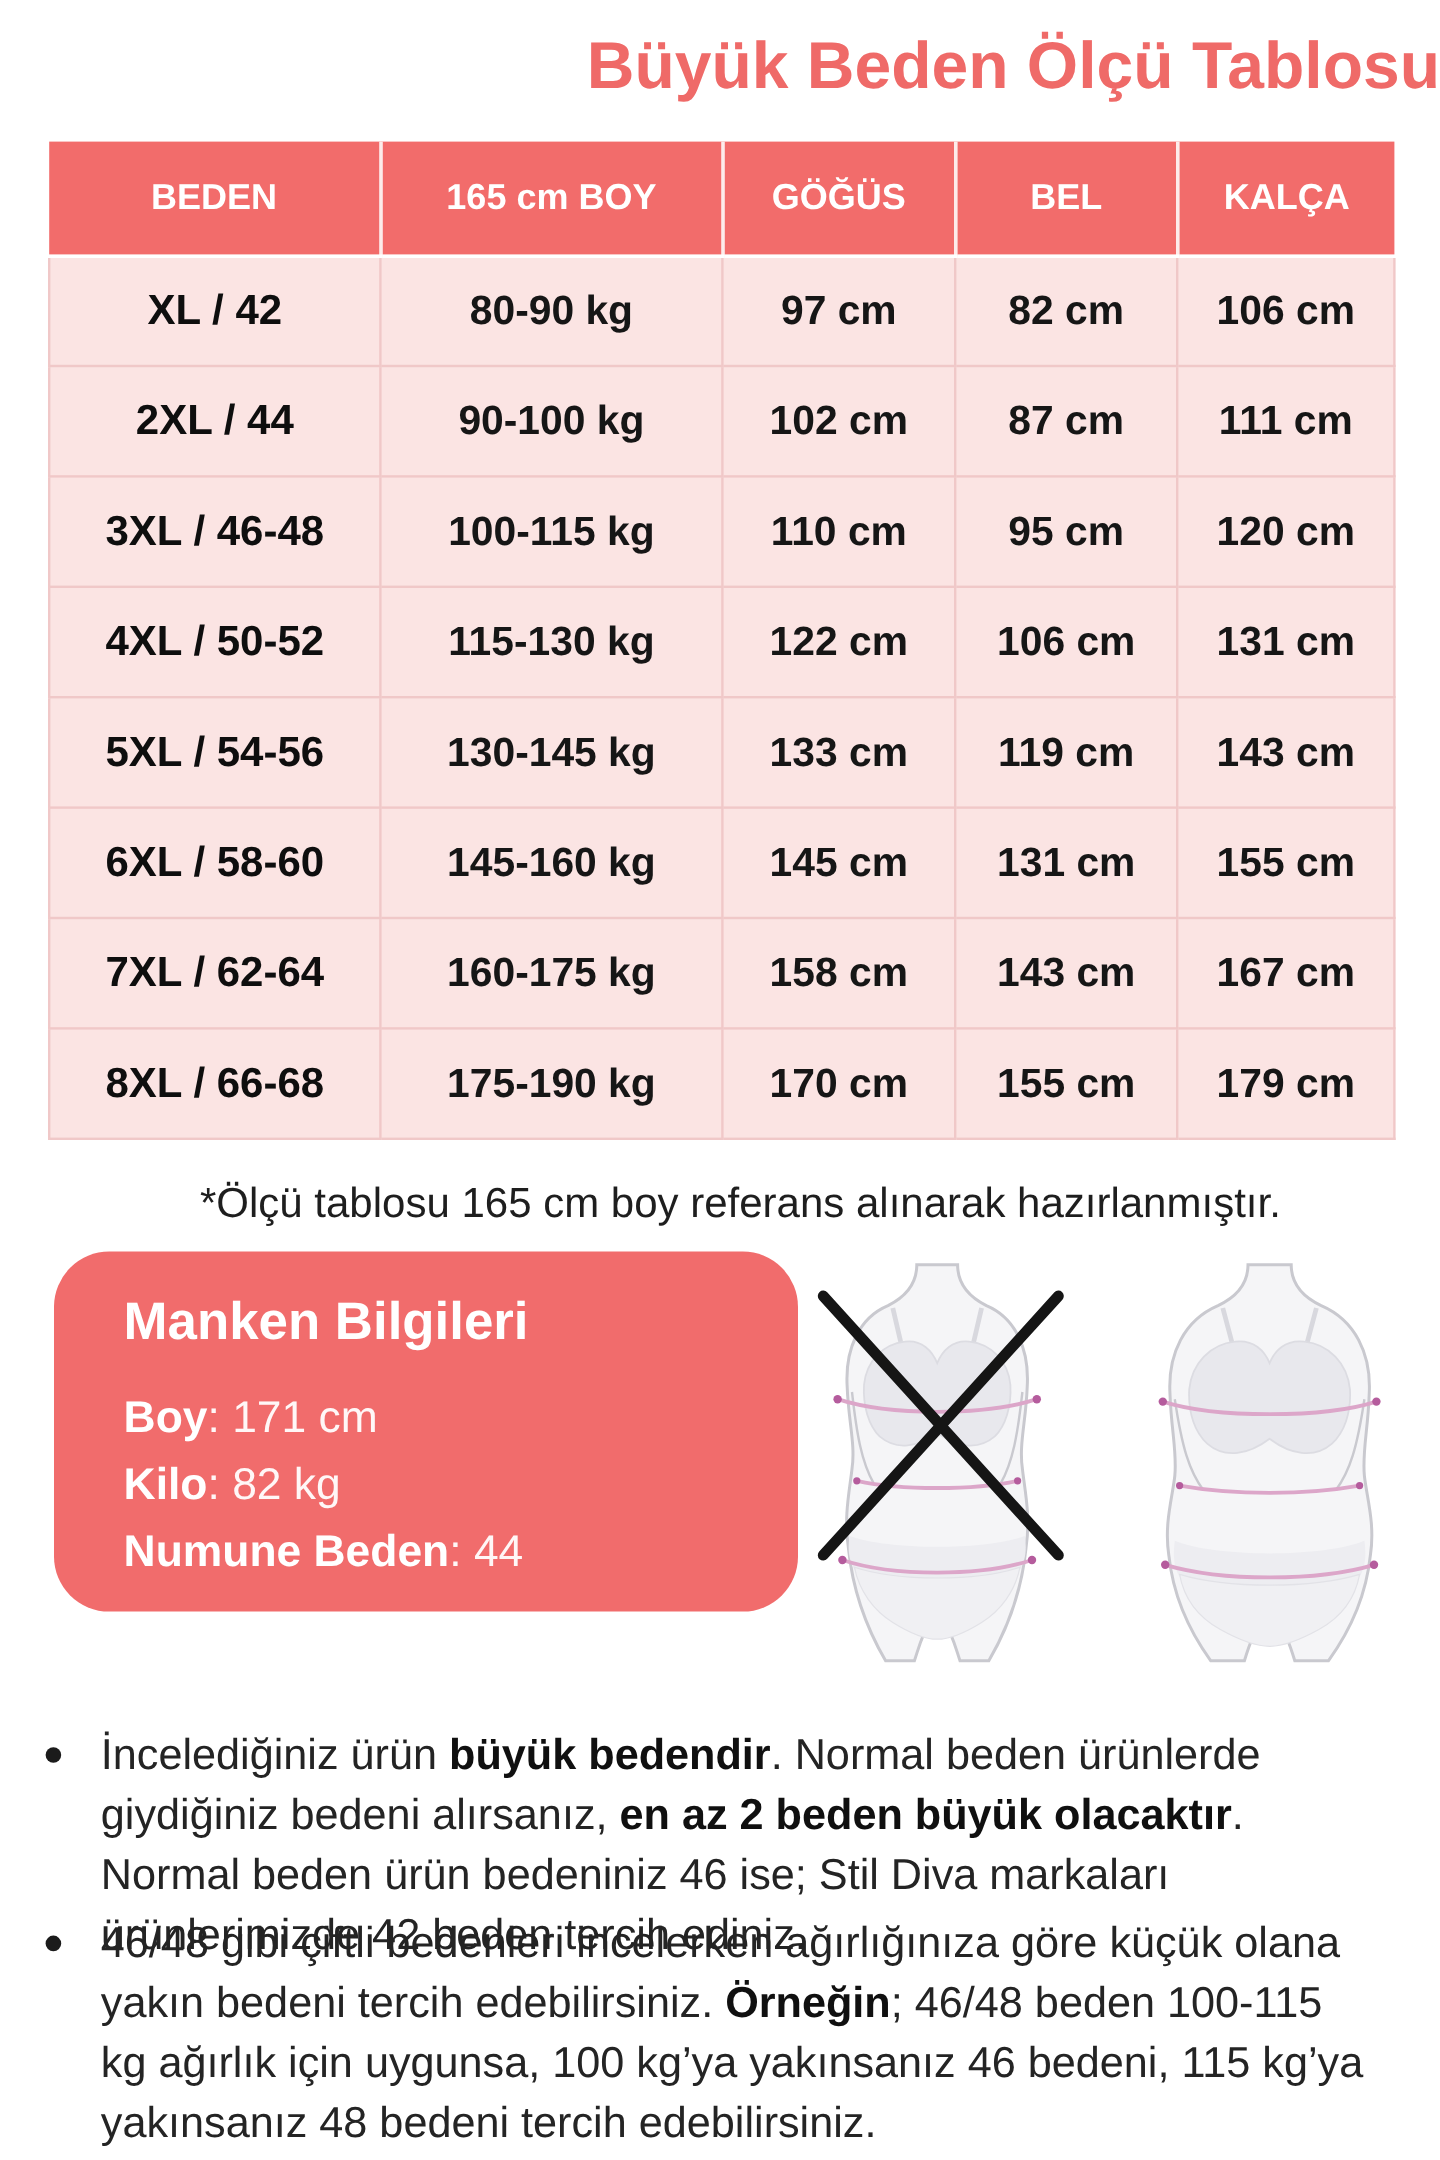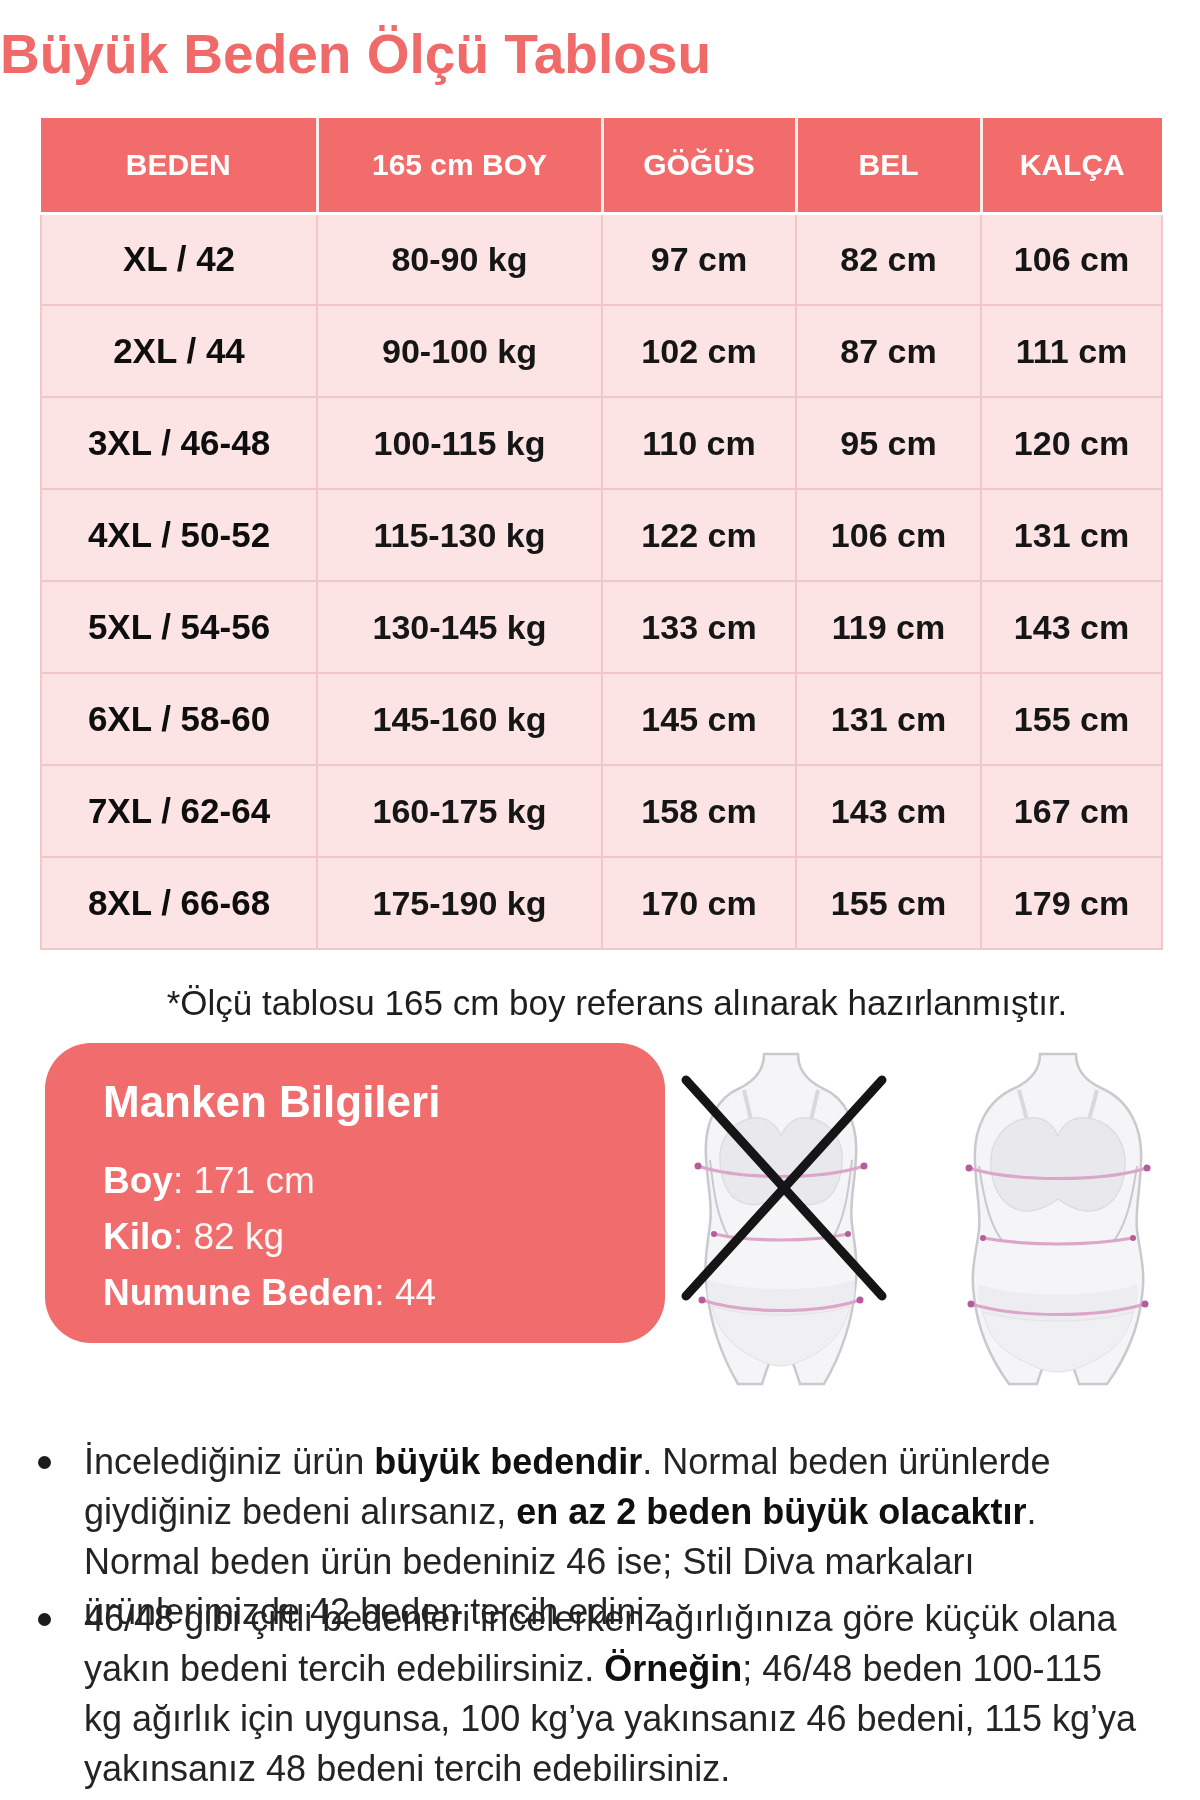--- a/index.html
+++ b/index.html
@@ -1,20 +1,20 @@
 <!DOCTYPE html>
 <html lang="tr"><head>
 <meta charset="utf-8">
 <style>
   html,body{margin:0;padding:0;background:#ffffff;}
   body{width:1200px;height:1800px;position:relative;font-family:"Liberation Sans",sans-serif;}
   .page{position:absolute;left:0;top:0;width:1200px;height:1800px;background:#fff;overflow:hidden;}
 
   
-  .title{position:absolute;top:22px;left:0;width:1200px;margin:0;text-align:left;
+  .title{position:absolute;top:22px;left:0;width:1200px;margin:0;text-align:right;
          font-size:55px;font-weight:700;color:#EF6A68;}
 
   
   .table-wrap{position:absolute;left:40px;top:118px;width:1121px;height:832px;}
   table{width:100%;height:100%;border-collapse:collapse;table-layout:fixed;}
   thead tr{height:95px;}
   tbody tr{height:92px;}
   th{background:#F26C6B;color:#ffffff;font-weight:700;font-size:30px;
      border-right:3px solid #fdeceb;border-bottom:3px solid #ffffff;}
   th:last-child{border-right:none;}

